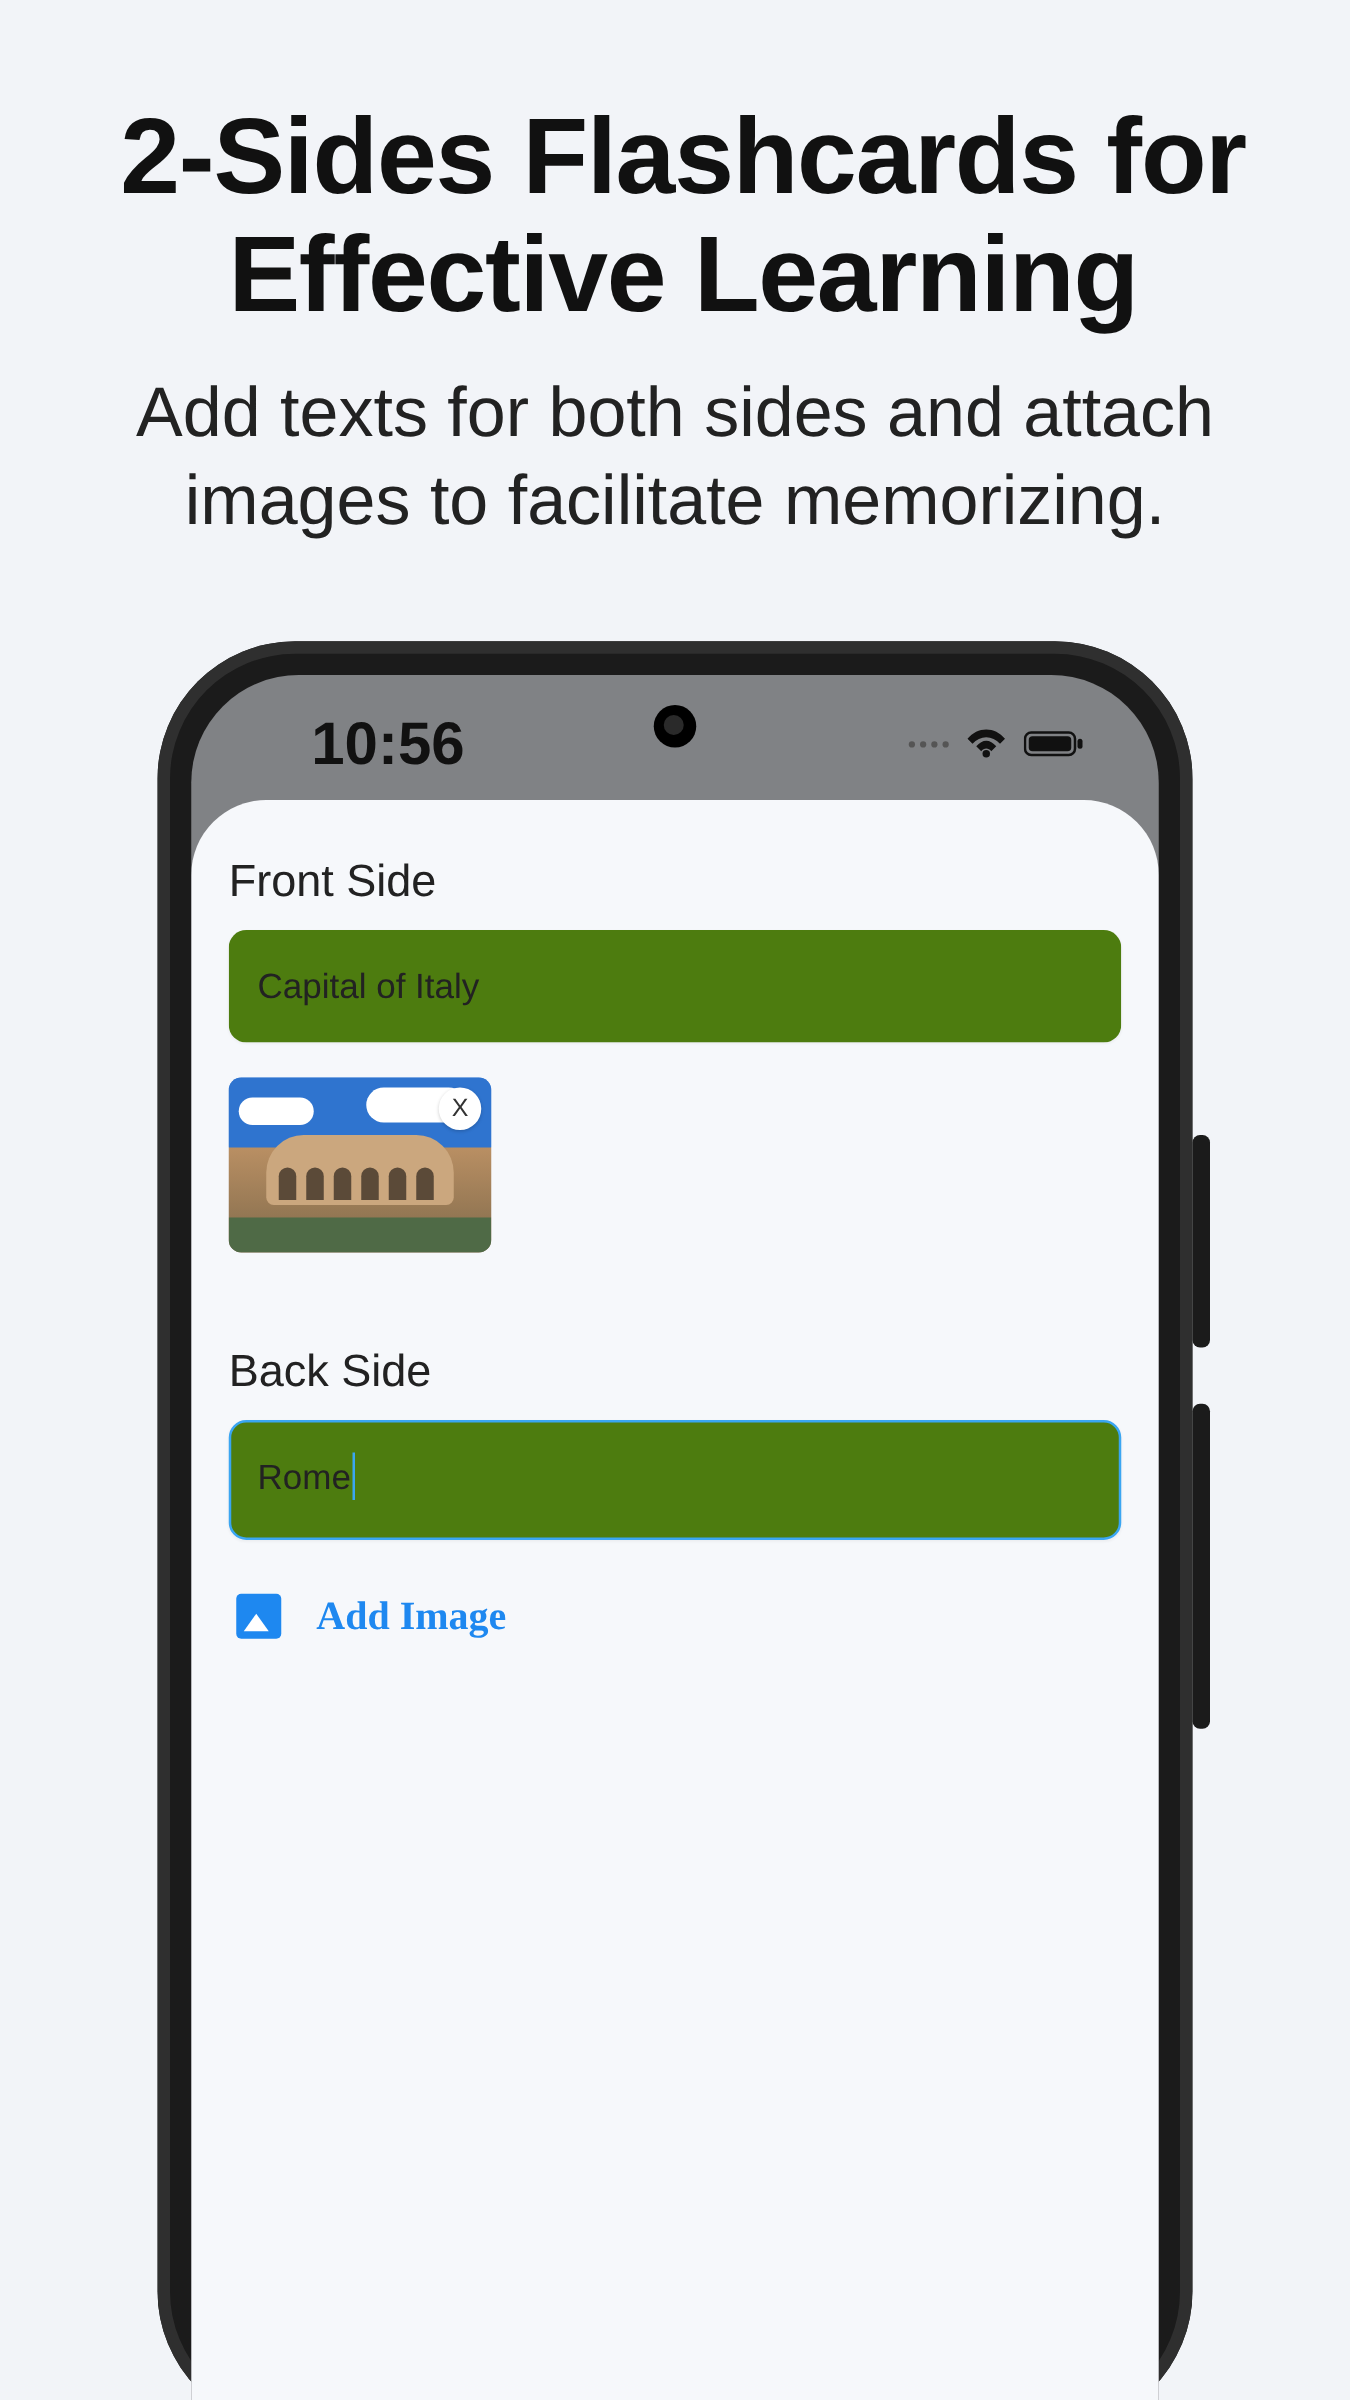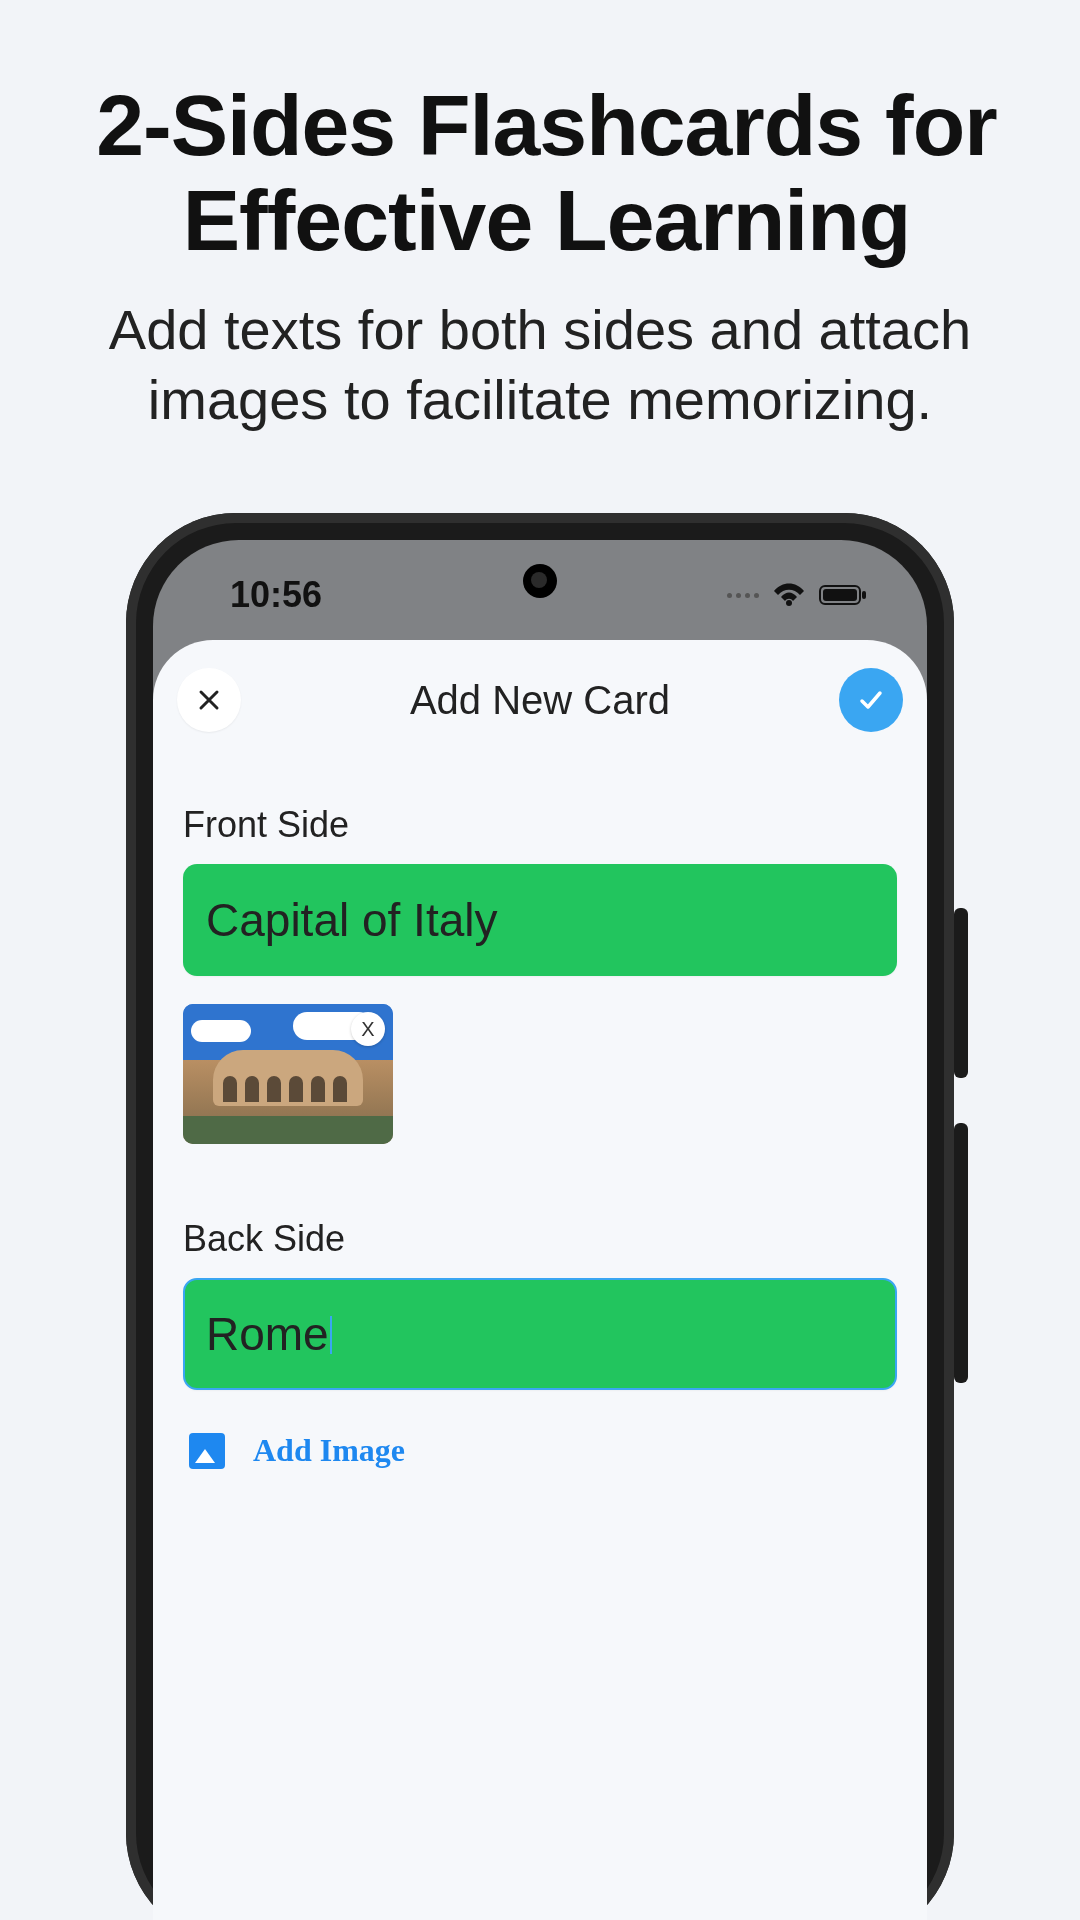--- a/index.html
+++ b/index.html
@@ -71,22 +71,22 @@
     background: #2a2a2a;
   }
   .status-bar {
     position: absolute;
     top: 30px; left: 0; right: 0;
     height: 50px;
     display: flex; align-items: center;
     padding: 0 60px;
   }
   .status-time {
-    font-size: 36px; font-weight: 600; color: #111;
-    margin-left: 17px;
+    font-size: 48px; font-weight: 600; color: #111;
+    margin-left: 36px;
   }
   .status-right {
     margin-left: auto; display: flex; align-items: center; gap: 14px;
   }
   .dots { display: flex; gap: 4px; }
   .dots span { width: 5px; height: 5px; background: #555; border-radius: 50%; }
 
   
   .sheet {
     position: absolute;
@@ -112,25 +112,25 @@
   .circle-btn.confirm { right: 24px; background: #3aa6f2; }
 
   .section {
     padding: 8px 30px 0 30px;
   }
   .section-label {
     font-size: 36px; color: #222; margin: 36px 0 18px 0;
   }
   .text-field {
     width: 100%;
-    background: #22c55e;
+    background: #4d7c0f;
     border: 1px solid transparent;
     border-radius: 14px;
     padding: 28px 22px;
-    font-size: 46px; color: #222;
+    font-size: 28px; color: #222;
     box-shadow: 0 1px 2px rgba(0,0,0,.04);
   }
   .text-field.focused {
     border: 2px solid #3aa6f2;
     padding: 27px 21px;
     position: relative;
   }
   .cursor {
     display: inline-block;
     width: 2px; height: 38px;
@@ -217,33 +217,20 @@
         </svg>
         <svg width="48" height="24" viewBox="0 0 48 24">
           <rect x="1" y="3" width="40" height="18" rx="5" fill="none" stroke="#111" stroke-width="2"></rect>
           <rect x="4" y="6" width="34" height="12" rx="3" fill="#111"></rect>
           <rect x="43" y="8" width="4" height="8" rx="2" fill="#111"></rect>
         </svg>
       </div>
     </div>
 
     <div class="sheet">
-      <div class="sheet-header">
-        <div class="circle-btn close">
-          <svg width="24" height="24" viewBox="0 0 24 24">
-            <path d="M4 4 L20 20 M20 4 L4 20" stroke="#222" stroke-width="3" stroke-linecap="round"></path>
-          </svg>
-        </div>
-        <div class="sheet-title">Add New Card</div>
-        <div class="circle-btn confirm">
-          <svg width="30" height="30" viewBox="0 0 30 30">
-            <path d="M6 16 L12 22 L24 8" stroke="#fff" stroke-width="3.5" fill="none" stroke-linecap="round" stroke-linejoin="round"></path>
-          </svg>
-        </div>
-      </div>
 
       <div class="section">
         <div class="section-label">Front Side</div>
         <div class="text-field">
           <span>Capital of Italy</span>
         </div>
 
         <div class="thumb" aria-label="Colosseum">
           <div class="sky"></div>
           <div class="cloud c1"></div>

